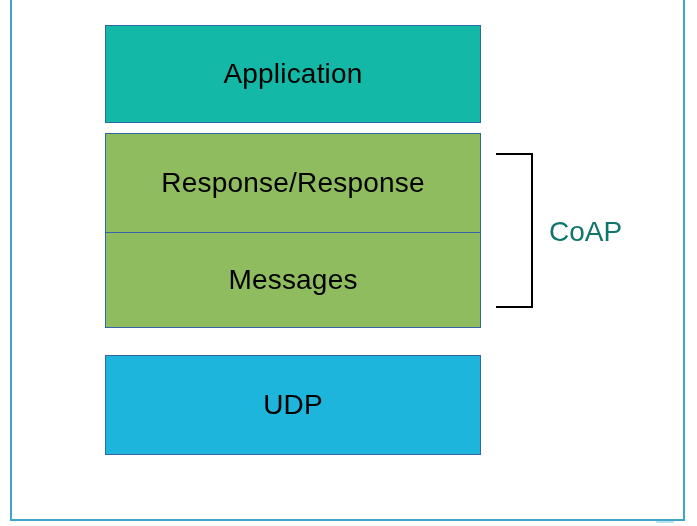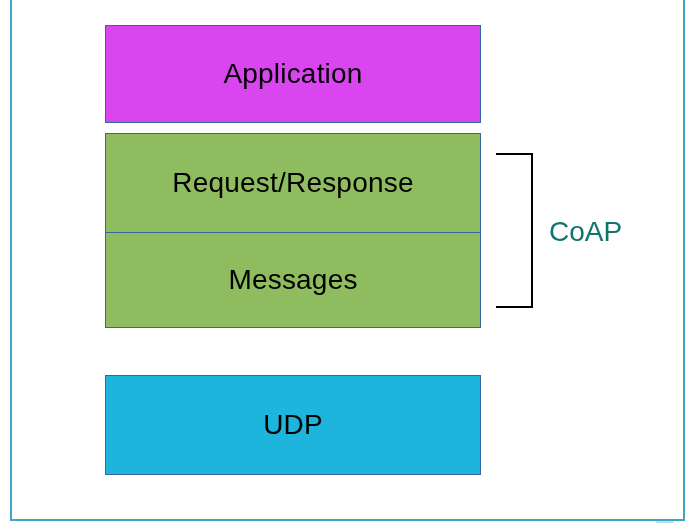--- a/index.html
+++ b/index.html
@@ -76,33 +76,33 @@
     border-radius: 2px;
   }
 </style>
 </head>
 <body>
 
 <div class="canvas">
 
   <div class="page-frame" style="border-color: rgb(62, 166, 198);"></div>
 
-  <div class="layer layer-application" style="background-color: #d946ef; border-color: rgb(52, 101, 164);">
+  <div class="layer layer-application" style="background-color: #14b8a6; border-color: rgb(52, 101, 164);">
     <span>Application</span>
   </div>
 
   <div class="layer layer-request" style="background-color: rgb(143, 188, 95); border-color: rgb(52, 101, 164);">
-    <span>Request/Response</span>
+    <span>Response/Response</span>
   </div>
 
   <div class="layer layer-messages" style="background-color: rgb(143, 188, 95); border-color: rgb(52, 101, 164);">
     <span>Messages</span>
   </div>
 
-  <div class="layer layer-udp" style="background-color: rgb(30, 181, 220); border-color: rgb(52, 101, 164); margin-top: 20px;">
+  <div class="layer layer-udp" style="background-color: rgb(30, 181, 220); border-color: rgb(52, 101, 164);">
     <span>UDP</span>
   </div>
 
   <div class="coap-bracket" style="border-color: rgb(0, 0, 0);"></div>
 
   <div class="coap-label">CoAP</div>
 
   <div class="bottom-smudge"></div>
 
 </div>

